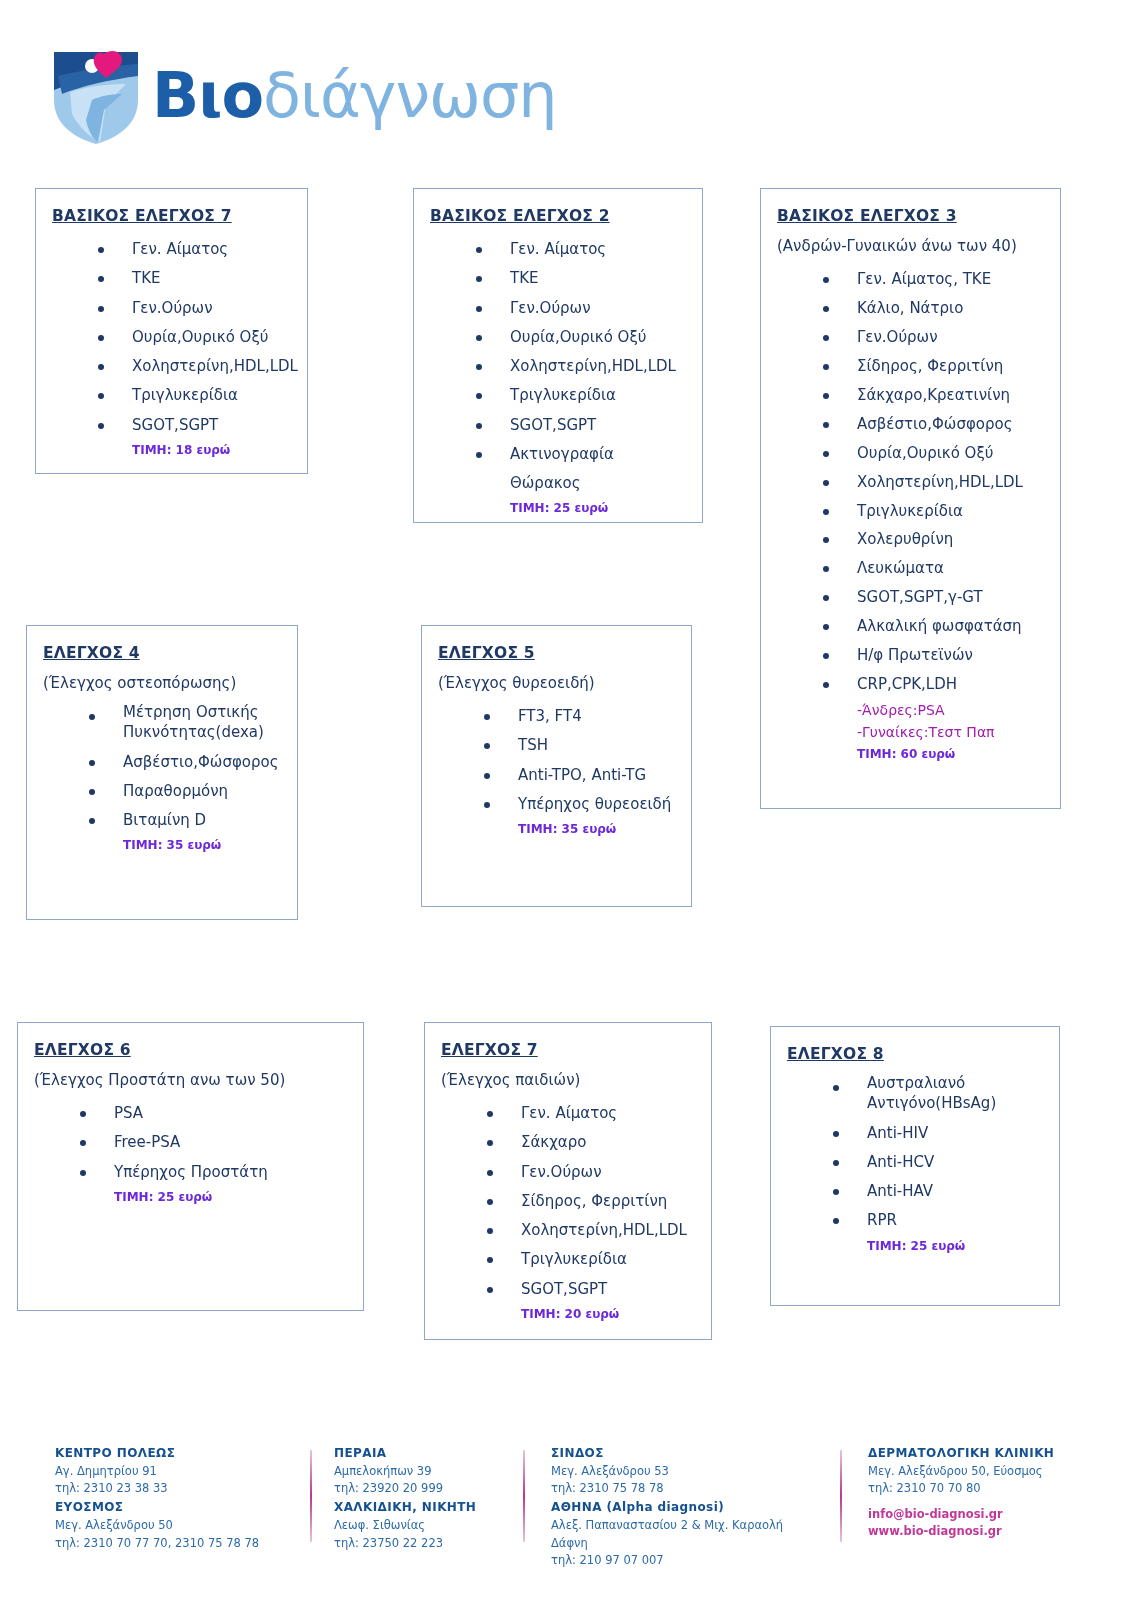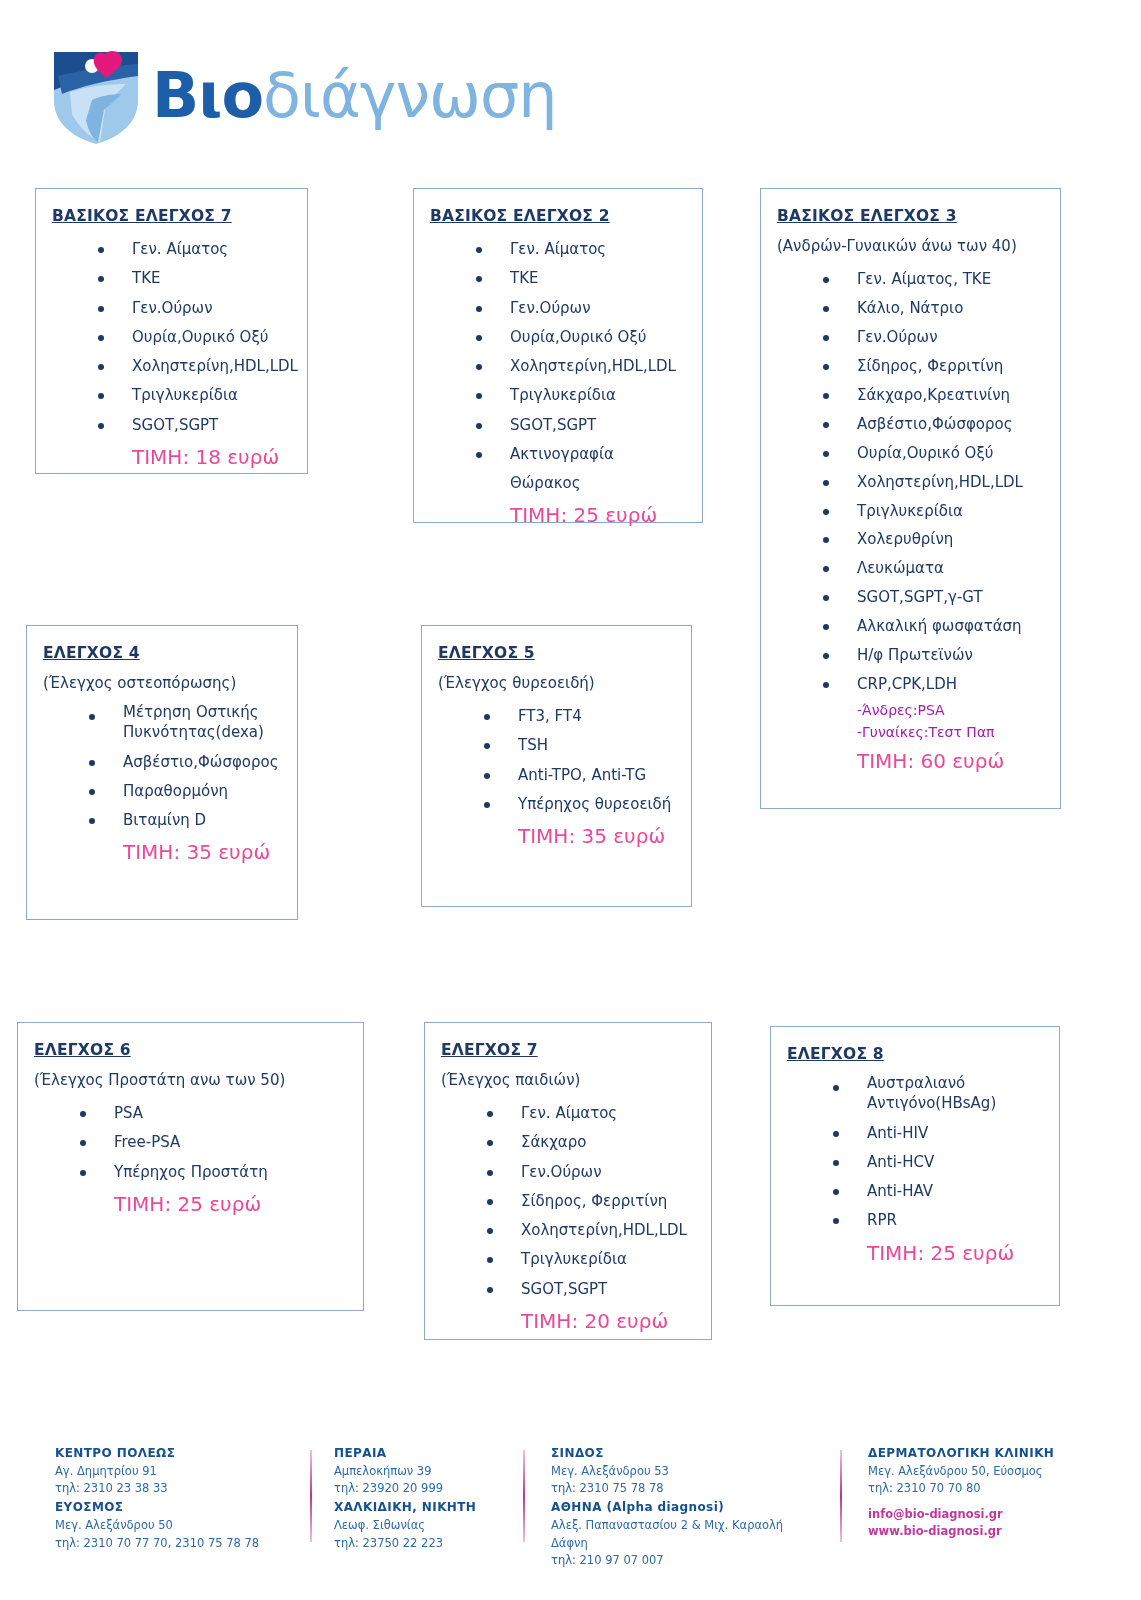--- a/index.html
+++ b/index.html
@@ -127,23 +127,23 @@
     border-radius: 50%;
     background: #1f3864;
   }
   ul.pkg-list li.tight { line-height: 1.35; margin-bottom: 5px;}
   .note-line {
     font-size: 14px;
     line-height: 1.6;
     color: #a21caf;
   }
   .price {
-    font-size: 20px;
-    font-weight: normal;
-    color: #ec4899;
+    font-size: 12px;
+    font-weight: bold;
+    color: #6d28d9;
     line-height: 1.7;
   }
 
   
   #pkg1 { left: 35px;  top: 188px; width: 273px; height: 286px; }
   #pkg2 { left: 413px; top: 188px; width: 290px; height: 335px; }
   #pkg3 { left: 760px; top: 188px; width: 301px; height: 621px; }
   #pkg4 { left: 26px;  top: 625px; width: 272px; height: 295px; }
   #pkg5 { left: 421px; top: 625px; width: 271px; height: 282px; }
   #pkg6 { left: 17px;  top: 1022px; width: 347px; height: 289px; }

